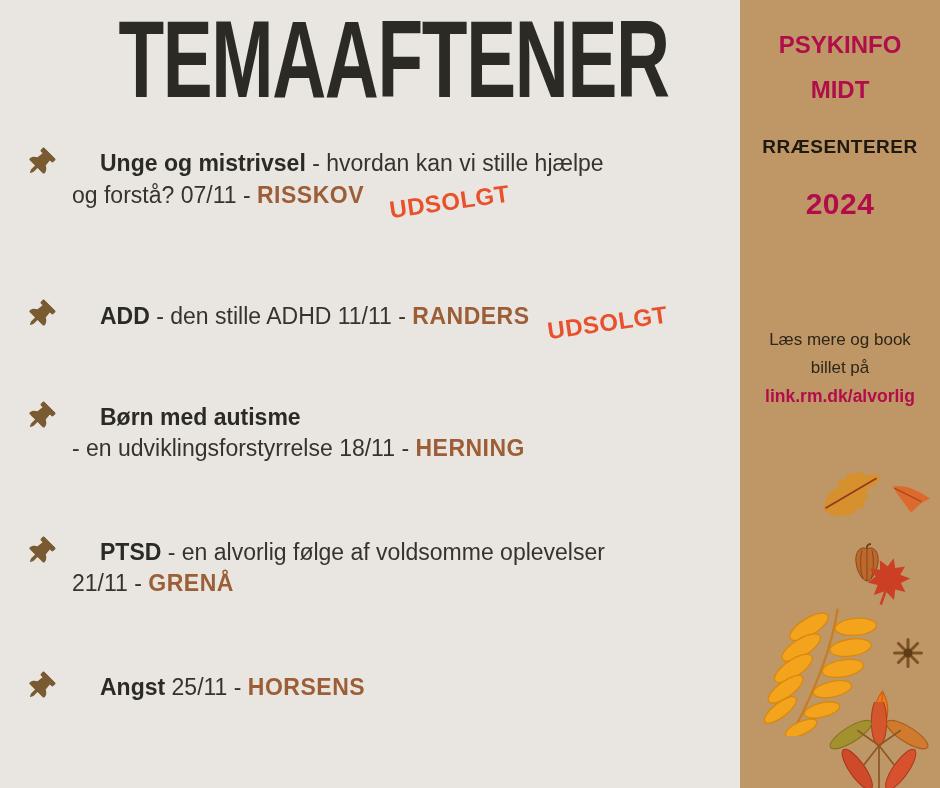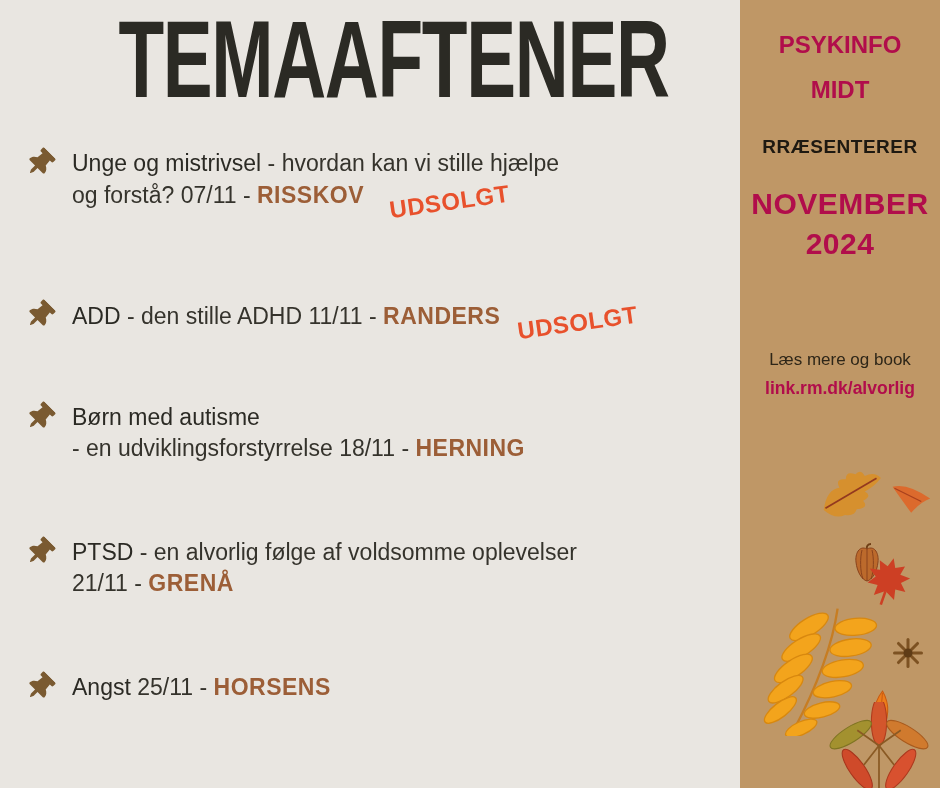--- a/index.html
+++ b/index.html
@@ -14,38 +14,38 @@
     position:absolute;top:4px;left:0;right:0;margin:0;
     text-align:center;color:#2b2a24;
     font-size:110px;font-weight:bold;letter-spacing:-2px;line-height:1.0;
     transform:scaleX(0.68);transform-origin:50% 0;
     white-space:nowrap;
   }
   .event{position:absolute;left:26px;right:28px;padding-left:46px;}
   .pin{position:absolute;left:0;top:1px;width:28px;height:28px;transform:rotate(45deg);}
   .pin svg{display:block;width:100%;height:100%;}
   .line{font-size:23px;line-height:31px;color:#35332c;}
-  .line b{color:#2b2a24;font-weight:normal;}
+  .line b{color:#2b2a24;font-weight:bold;margin-left:28px;}
   .loc{color:#9c5e37;font-weight:bold;letter-spacing:.5px;}
   .soldout{
     display:inline-block;color:#e8512c;font-weight:bold;font-size:24px;
     letter-spacing:.5px;transform:rotate(-8deg) translateY(7px);margin-left:24px;
     white-space:nowrap;
   }
   .soldout.inline{margin-left:16px;}
   
   .sidebar{
     position:relative;width:200px;height:788px;flex:0 0 200px;
     background:#bf9766;overflow:hidden;
   }
   .sb-block{position:absolute;left:0;width:100%;text-align:center;}
   .brand{top:22px;color:#b10d4b;font-size:24px;font-weight:800;line-height:45px;letter-spacing:0;}
   .tagline{top:136px;color:#1e1911;font-size:19px;font-weight:600;letter-spacing:.5px;}
   .month{top:184px;color:#b10d4b;font-size:30px;font-weight:800;line-height:40px;letter-spacing:.5px;}
-  .info{top:326px;color:#2e2618;font-size:17px;font-weight:500;line-height:28px;margin-top:20px;}
+  .info{top:326px;color:#2e2618;font-size:17px;font-weight:500;line-height:28px;}
   .info .link{color:#b10d4b;font-size:17.5px;font-weight:600;}
   .leaf{position:absolute;}
   .leaf svg{display:block;width:100%;height:100%;}
 </style>
 </head>
 <body>
 
 <div class="poster">
 
   <div class="main">
@@ -100,25 +100,25 @@
     </div>
   </div>
 
   <aside class="sidebar">
     <div class="sb-block brand">
       <div>PSYKINFO</div>
       <div>MIDT</div>
     </div>
     <div class="sb-block tagline">RRÆSENTERER</div>
     <div class="sb-block month">
-      <div>NOVEMBER</div>
       <div>2024</div>
     </div>
     <div class="sb-block info">
       <div>Læs mere og book</div>
+      <div>billet på</div>
       <div class="link">link.rm.dk/alvorlig</div>
     </div>
 
     <div class="leaf" style="left:78px;top:468px;width:68px;height:50px;transform:rotate(-16deg)">
       <svg viewBox="0 0 64 44">
         <path fill="#d6902e" d="M2 30 Q10 12 22 14 Q20 4 30 8 Q32 0 40 6 Q46 2 48 10 Q58 8 62 16 Q54 22 44 24 Q50 30 40 32 Q44 40 32 38 Q28 44 20 40 Q10 42 2 30 Z"></path>
         <path stroke="#93391f" stroke-width="1.6" fill="none" d="M4 29 L58 15"></path>
       </svg>
     </div>
     <div class="leaf" style="left:150px;top:482px;width:42px;height:34px;transform:rotate(8deg)">

